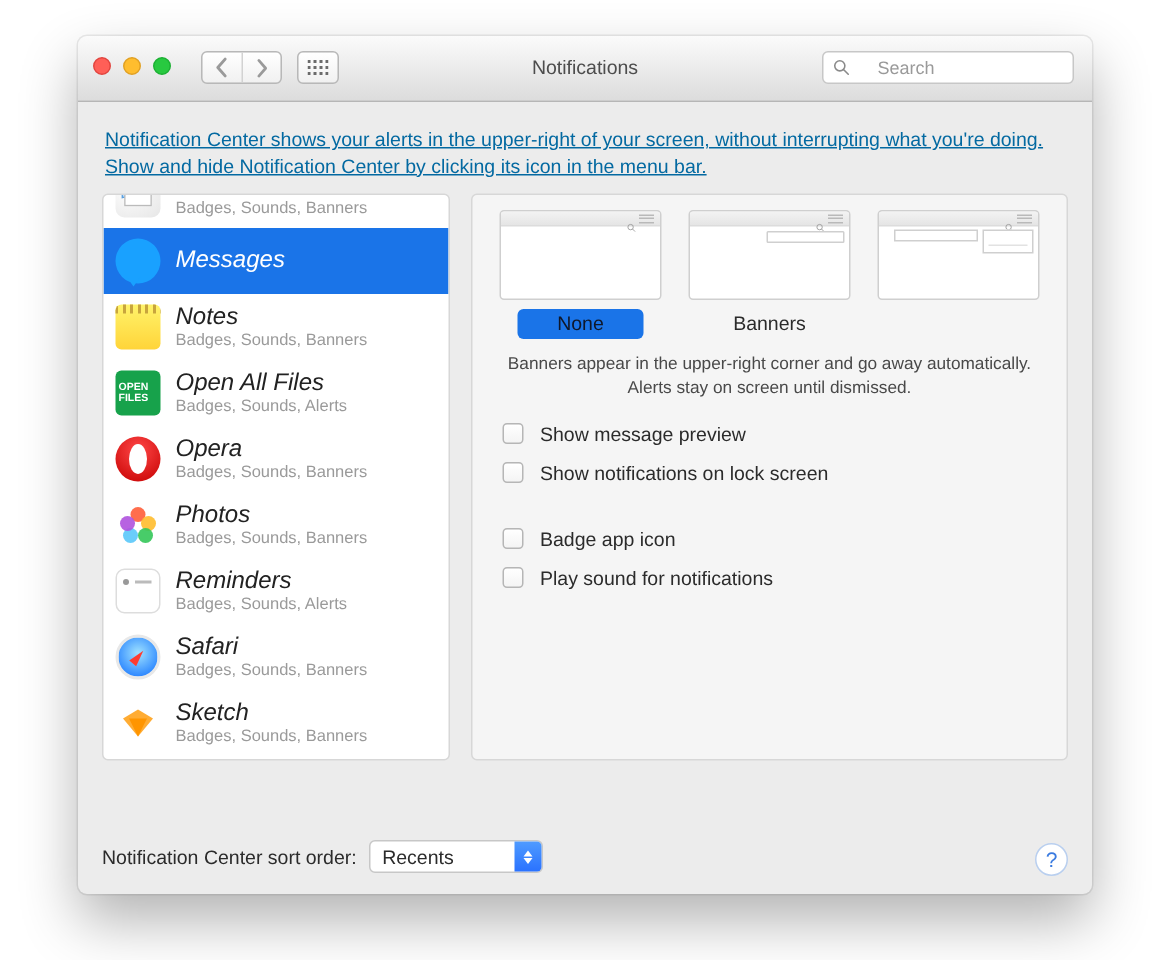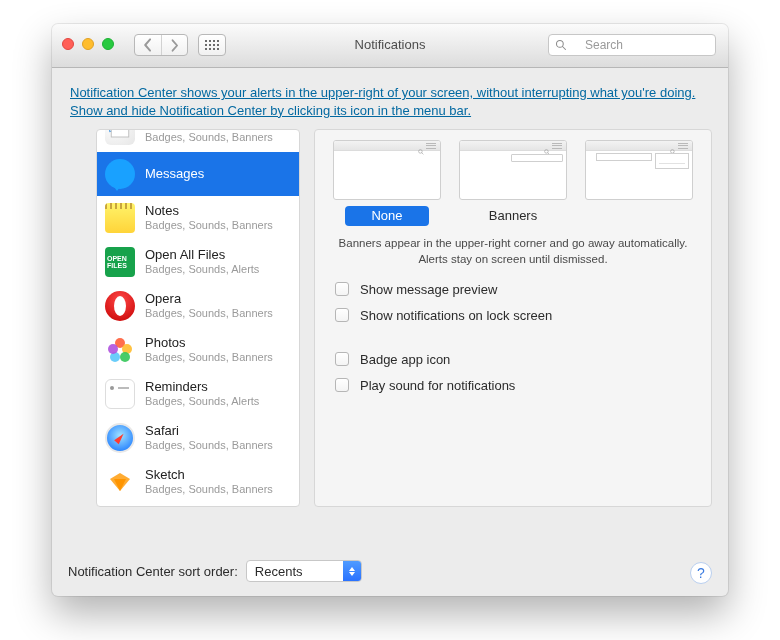--- a/index.html
+++ b/index.html
@@ -78,21 +78,21 @@
   .search input {
     flex: 1; border: none; outline: none; font-size: 12px; background: transparent;
     color: #333;
   }
   .search input::placeholder { color: #9a9a9a; }
 
   
   .body { padding: 12px 16px 10px 16px; }
   .intro { font-size: 13px; color: #0369a1; line-height: 1.35; margin: 4px 2px 10px 2px; text-decoration: underline; }
 
-  .columns { display: flex; gap: 14px; margin-left: 28px; }
+  .columns { display: flex; gap: 14px; }
 
   
   .list {
     width: 232px; height: 378px; background: var(--panel);
     border: 1px solid var(--panel-border); border-radius: 4px; overflow: hidden;
     position: relative;
   }
   .list-inner { position: absolute; left: 0; right: 0; top: -22px; }
   .row {
     display: flex; align-items: center; gap: 10px; padding: 6px 10px 6px 8px;
@@ -100,21 +100,21 @@
   }
   .row.selected { background: var(--selected-blue); }
   .row.selected .app-name { color: #fff; }
   .row.selected .app-sub { color: rgba(255,255,255,0.85); }
   .app-icon {
     width: 30px; height: 30px; flex: none; border-radius: 6px;
     display: flex; align-items: center; justify-content: center;
     font-weight: 700; color: #fff;
   }
   .app-text { display: flex; flex-direction: column; line-height: 1.15; }
-  .app-name { font-size: 13px; color: #222; }
+  .app-name { font-size: 16px; color: #222; font-style: italic; }
   .app-sub  { font-size: 11px; color: #9a9a9a; }
 
   
   .rpanel {
     flex: 1; height: 378px; background: #f5f5f5;
     border: 1px solid var(--panel-border); border-radius: 4px;
     padding: 10px 16px; font-size: 13px; color: #2b2b2b;
   }
   .rtitle { margin: 2px 0 8px 0; }
   .styles { display: flex; justify-content: space-between; gap: 18px; margin: 0 2px; }
@@ -139,21 +139,21 @@
   .thumb.alerts .pane1 { position:absolute; right:40px; top:12px; width:56px; height:8px; border:1px solid #cfcfcf; background:#fff;}
   .thumb.alerts .pane2 { position:absolute; right:3px; top:12px; width:34px; height:16px; border:1px solid #cfcfcf; background:#fff;}
   .thumb.alerts .pane2::after { content:''; position:absolute; left:3px; right:3px; top:9px; height:1px; background:#e2e2e2;}
 
   .style .chip {
     margin: 6px auto 0; height: 20px; line-height: 20px; border-radius: 4px;
     font-size: 13px;
   }
   .style .chip.normal { color: #2b2b2b; }
   .style .chip.selected {
-    width: 84px; background: var(--selected-blue-bright); color: #ffffff;
+    width: 84px; background: var(--selected-blue-bright); color: #0f172a;
   }
 
   .hint { text-align: center; color: #494949; font-size: 11.5px; margin: 10px 6px 12px; line-height: 1.35; }
 
   .checks { display: flex; flex-direction: column; gap: 6px; }
   .gap { height: 12px; }
   .chk { display: flex; align-items: center; gap: 8px; font-size: 13px; }
   .chk input[type="checkbox"] {
     appearance: none; width: 14px; height: 14px; border: 1px solid #b6b6b6;
     border-radius: 3px; background: linear-gradient(#ffffff,#f4f4f4);

